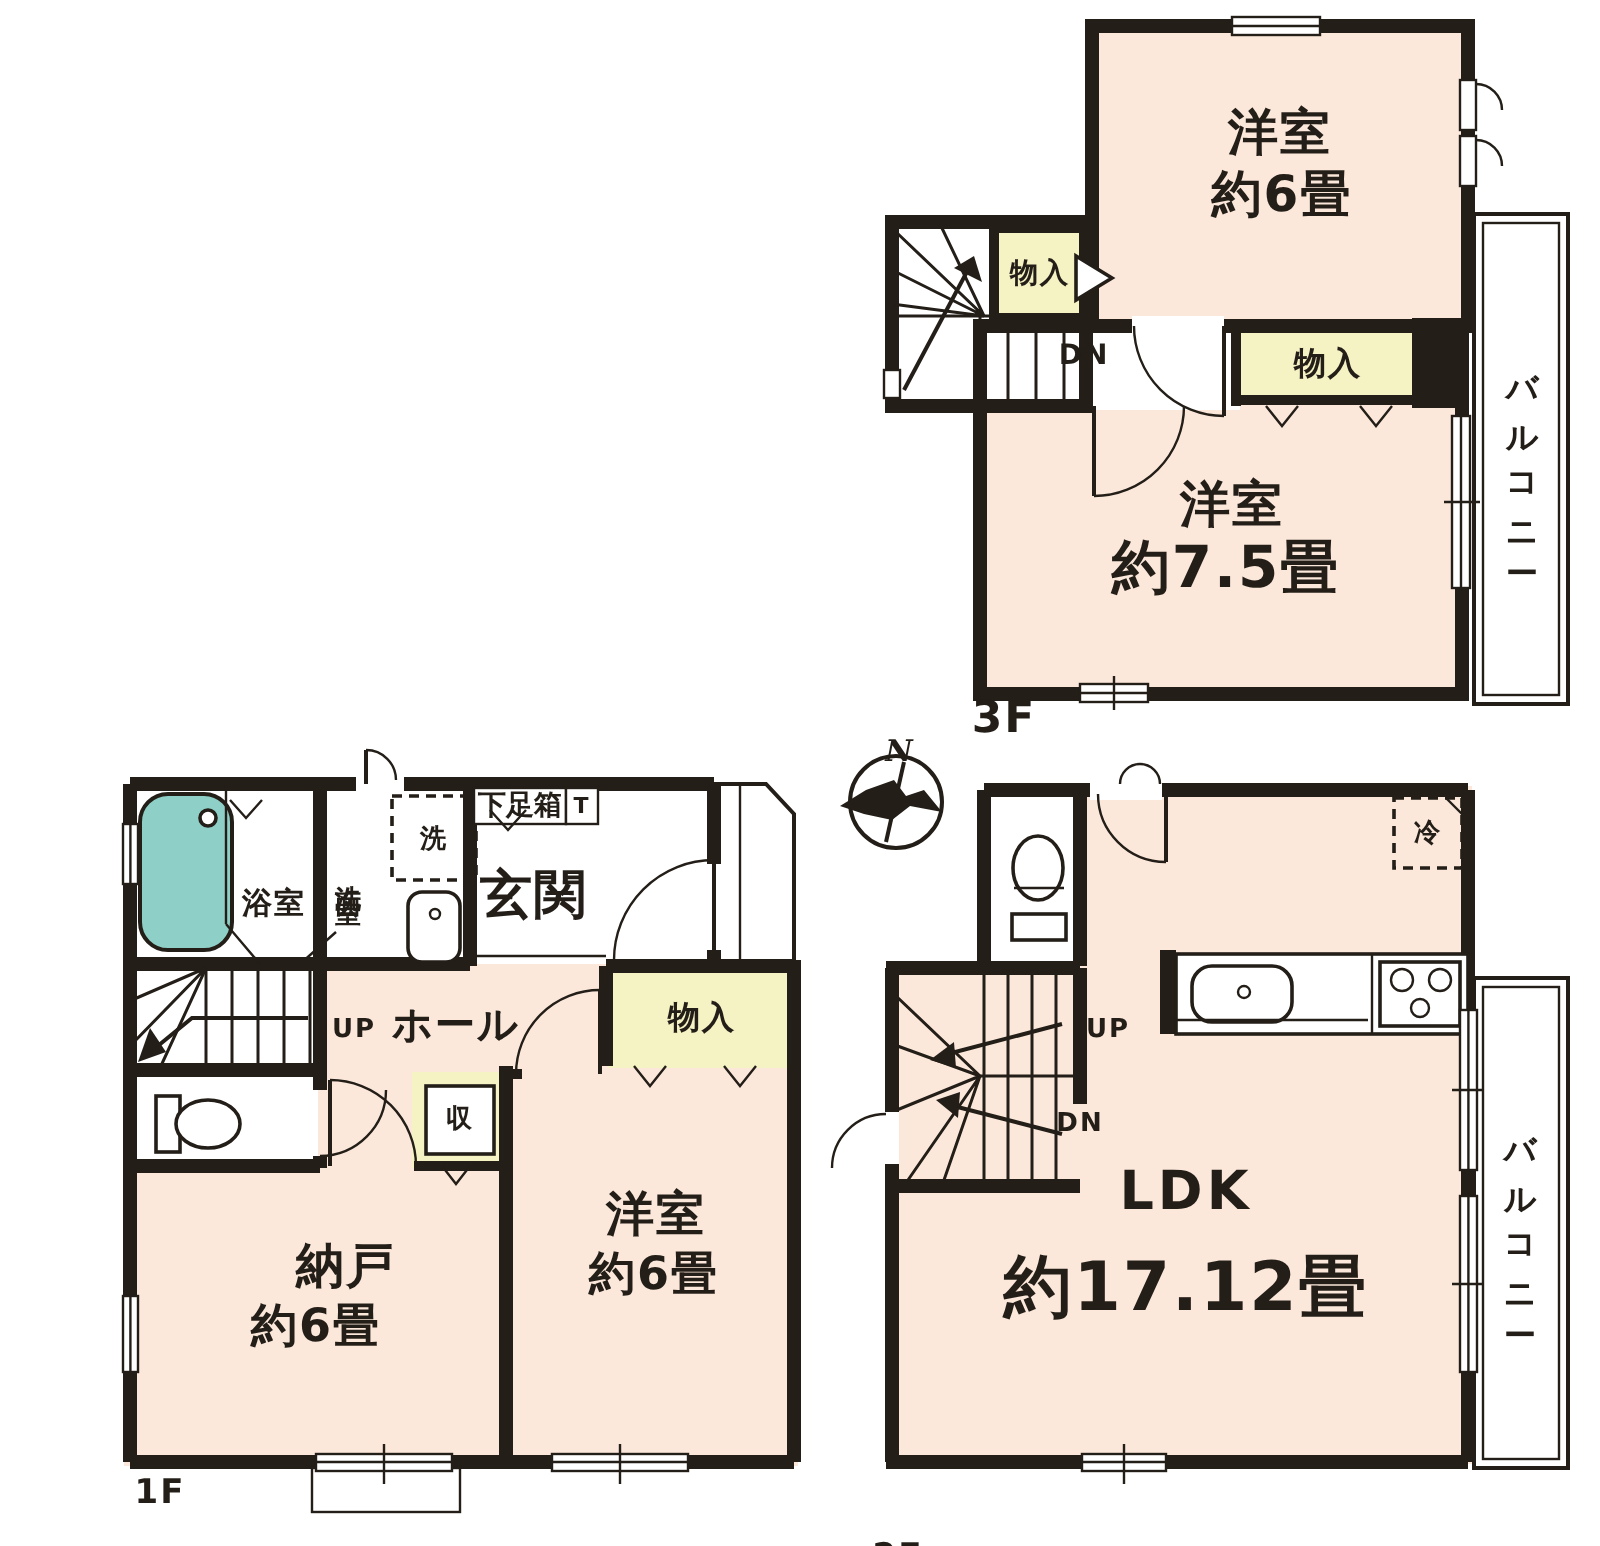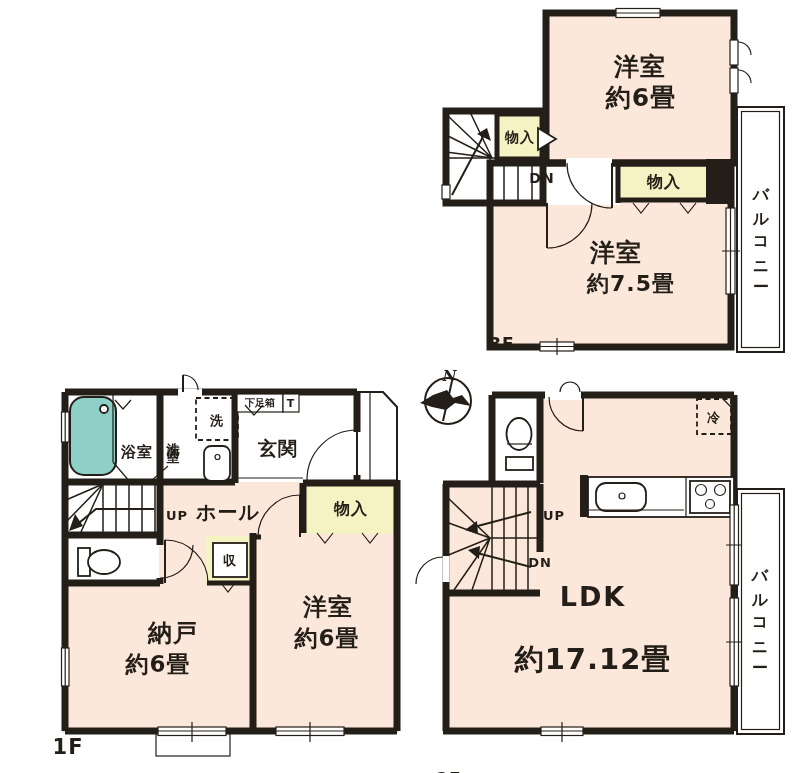--- a/index.html
+++ b/index.html
@@ -238,48 +238,48 @@
   </g>
 </svg>
 
 <div>
   <div class="lbl" style="left:640px;top:66px;font-size:25px">洋室</div>
   <div class="lbl" style="left:641px;top:97px;font-size:25px">約6畳</div>
   <div class="lbl" style="left:520px;top:137px;font-size:14px">物入</div>
   <div class="lbl" style="left:542px;top:178px;font-size:14px">DN</div>
   <div class="lbl" style="left:664px;top:182px;font-size:16px">物入</div>
   <div class="lbl" style="left:616px;top:252px;font-size:25px">洋室</div>
-  <div class="lbl" style="left:631px;top:284px;font-size:22px">約7.5畳</div>
+  <div class="lbl" style="left:613px;top:284px;font-size:29px">約7.5畳</div>
   <div class="vlbl" style="left:761px;top:230px;font-size:16px">バルコニー</div>
-  <div class="lbl" style="left:502px;top:344px;font-size:17px">3F</div>
+  <div class="lbl" style="left:502px;top:360px;font-size:22px">3F</div>
 </div>
 
 <div class="lbl compass-n" style="left:450px;top:376px;font-size:15px">N</div>
 
 <div>
   <div class="lbl" style="left:137px;top:452px;font-size:15px">浴室</div>
   <div class="vlbl" style="left:173px;top:437px;font-size:13px;letter-spacing:3px">洗面室</div>
   <div class="lbl" style="left:217px;top:420px;font-size:13px">洗</div>
-  <div class="lbl" style="left:260px;top:403px;font-size:10px;letter-spacing:0">下足箱</div>
+  <div class="lbl" style="left:260px;top:403px;font-size:14px;letter-spacing:0">下足箱</div>
   <div class="lbl" style="left:291px;top:403px;font-size:11px">T</div>
-  <div class="lbl" style="left:278px;top:448px;font-size:19px">玄関</div>
+  <div class="lbl" style="left:267px;top:448px;font-size:26px">玄関</div>
   <div class="lbl" style="left:177px;top:515px;font-size:13px">UP</div>
   <div class="lbl" style="left:228px;top:512px;font-size:20px">ホール</div>
   <div class="lbl" style="left:351px;top:509px;font-size:16px">物入</div>
   <div class="lbl" style="left:230px;top:560px;font-size:13px">収</div>
   <div class="lbl" style="left:173px;top:633px;font-size:24px">納戸</div>
   <div class="lbl" style="left:158px;top:664px;font-size:23px">約6畳</div>
   <div class="lbl" style="left:328px;top:607px;font-size:24px">洋室</div>
   <div class="lbl" style="left:327px;top:638px;font-size:23px">約6畳</div>
-  <div class="lbl" style="left:68px;top:747px;font-size:21px">1F</div>
+  <div class="lbl" style="left:80px;top:747px;font-size:17px">1F</div>
 </div>
 
 <div>
   <div class="lbl" style="left:554px;top:515px;font-size:13px">UP</div>
   <div class="lbl" style="left:540px;top:562px;font-size:13px">DN</div>
   <div class="lbl" style="left:714px;top:417px;font-size:13px">冷</div>
   <div class="lbl" style="left:593px;top:596px;font-size:27px;letter-spacing:2px">LDK</div>
-  <div class="lbl" style="left:593px;top:659px;font-size:29px">約17.12畳</div>
+  <div class="lbl" style="left:593px;top:644px;font-size:34px">約17.12畳</div>
   <div class="vlbl" style="left:760px;top:611px;font-size:16px">バルコニー</div>
   <div class="lbl" style="left:449px;top:779px;font-size:17px">2F</div>
 </div>
 
 </div>
 
 </body></html>

